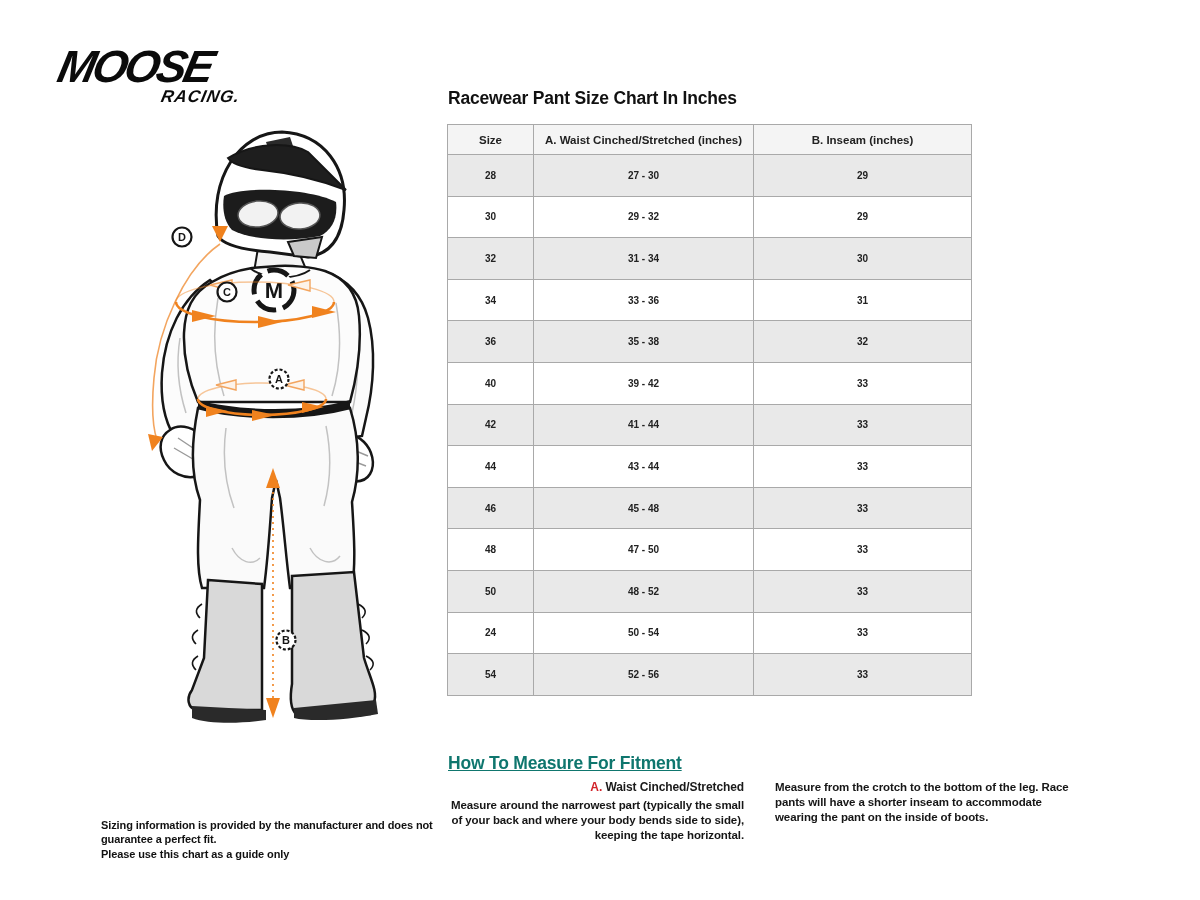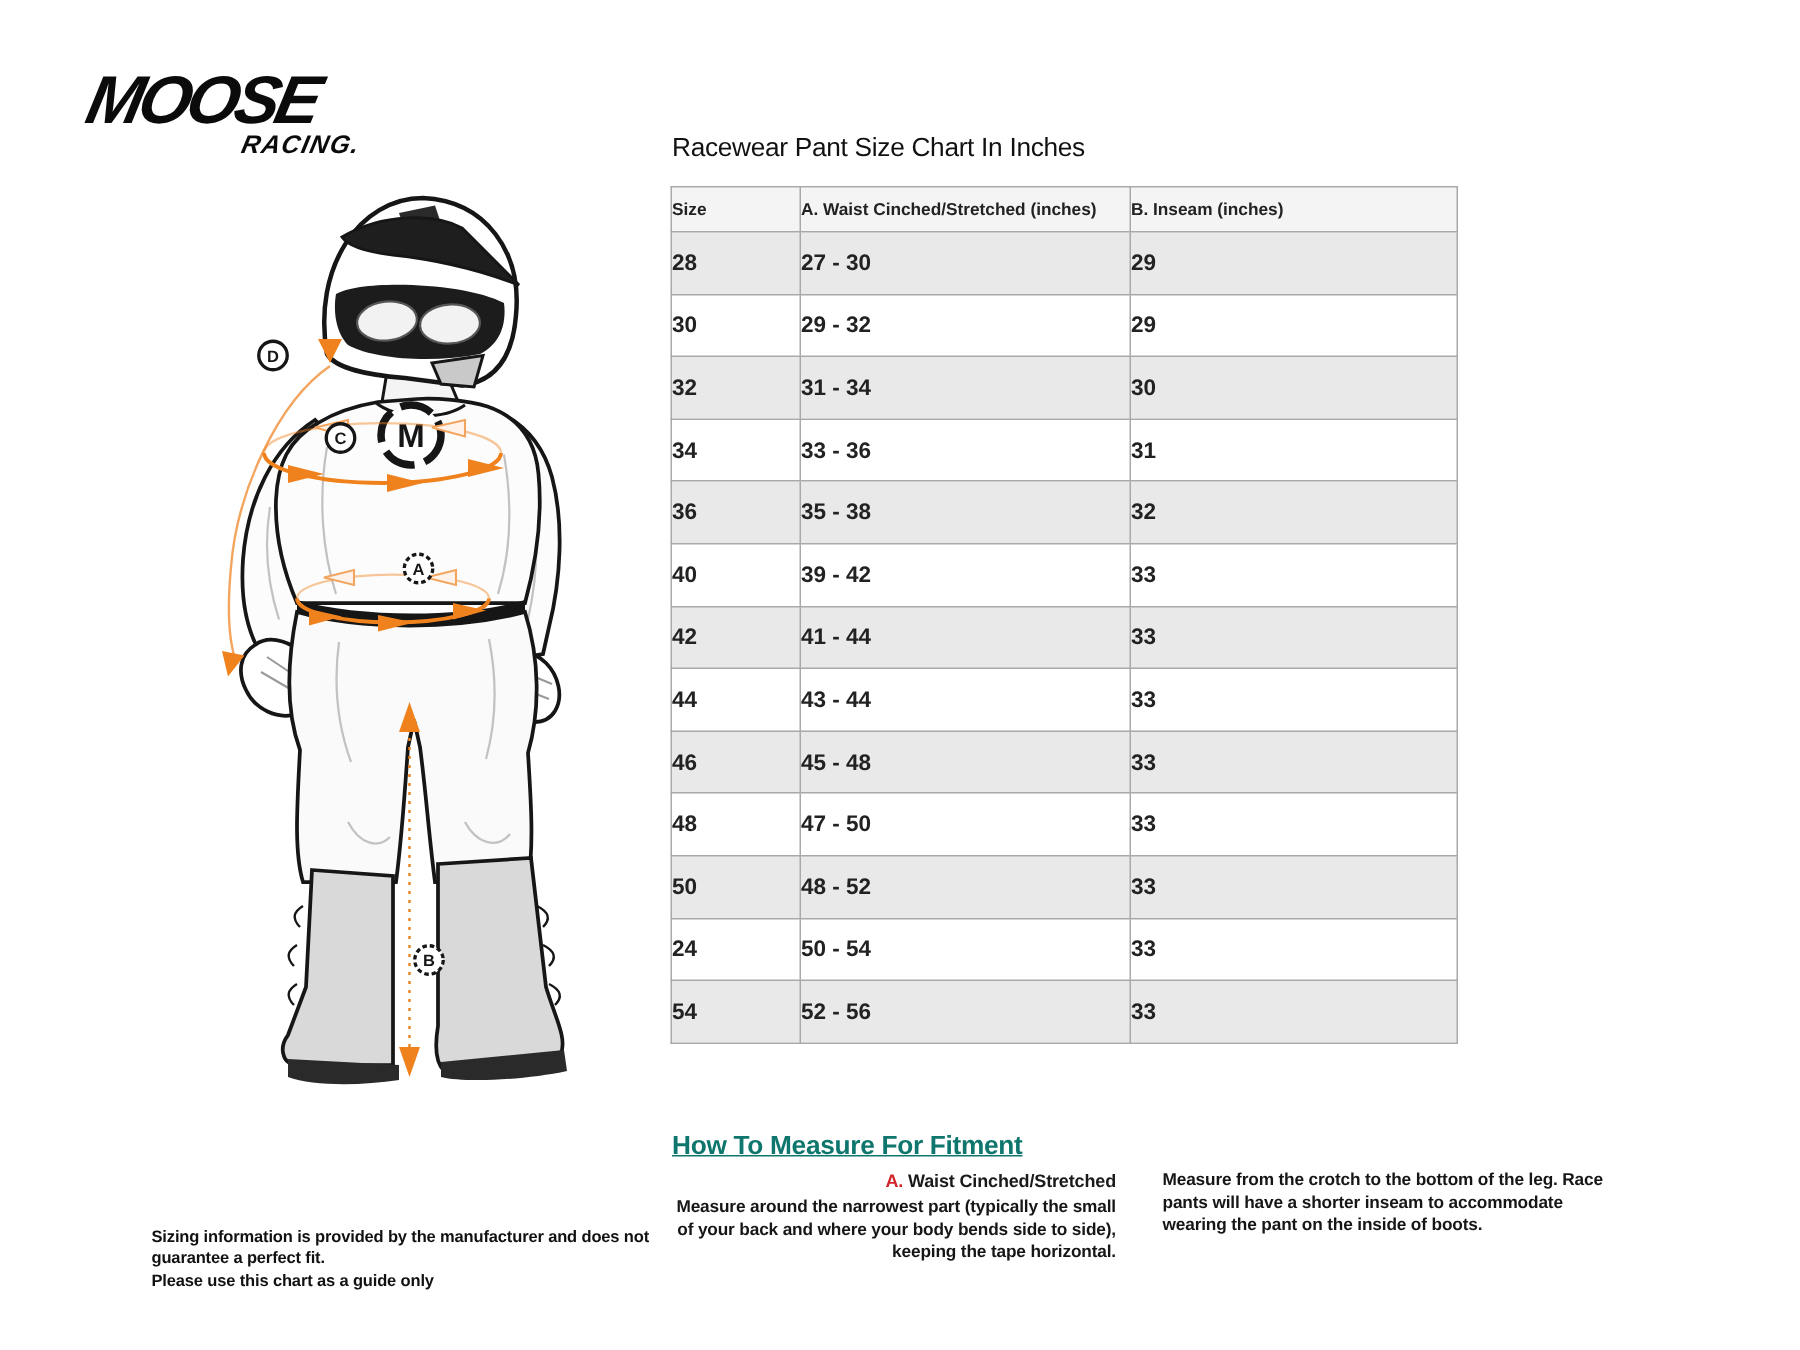--- a/index.html
+++ b/index.html
@@ -11,33 +11,33 @@
   .logo{position:absolute;left:54px;top:44px;width:200px;}
   .logo-main{
     font-size:45px;font-weight:bold;font-style:italic;letter-spacing:-3px;
     transform:skewX(-12deg);transform-origin:left bottom;color:#0b0b0b;line-height:1;
   }
   .logo-sub{
     font-size:17px;font-weight:bold;font-style:italic;letter-spacing:1px;
     transform:skewX(-12deg);color:#0b0b0b;text-align:right;margin-top:-2px;padding-right:14px;
   }
   
-  .chart-title{position:absolute;left:448px;top:88px;font-size:17.5px;font-weight:normal;letter-spacing:-0.2px;color:#111;}
+  .chart-title{position:absolute;left:448px;top:88px;font-size:17.5px;font-weight:bold;letter-spacing:-0.2px;color:#111;}
   .howto-title{position:absolute;left:448px;top:753px;font-size:17.5px;font-weight:bold;letter-spacing:-0.2px;color:#0f766e;text-decoration:underline;}
   
   .size-table{
     position:absolute;left:447px;top:124px;width:524px;border-collapse:collapse;
     table-layout:fixed;font-size:11.5px;
   }
   .size-table th,.size-table td{
-    border:1px solid #a9a9a9;text-align:left;vertical-align:middle;
+    border:1px solid #a9a9a9;text-align:center;vertical-align:middle;
     font-weight:bold;color:#222;padding:0;
   }
   .size-table thead th{height:29px;background:#f4f4f4;font-size:11.5px;}
-  .size-table tbody td{height:40.6px;font-size:15px;background:#ffffff;}
+  .size-table tbody td{height:40.6px;font-size:10px;background:#ffffff;}
   .size-table tbody tr:nth-child(odd) td{background:#e9e9e9;}
   
   .howto-col{position:absolute;top:780px;font-size:11.5px;line-height:1.32;letter-spacing:-0.1px;}
   .howto-col.a{left:448px;width:296px;text-align:right;}
   .howto-col.b{left:775px;width:306px;}
   .howto-label{font-size:12px;font-weight:bold;margin-bottom:2px;}
   .howto-letter{color:#d2232a;}
   .howto-body{font-weight:600;color:#161616;}
   
   .disclaimer{

